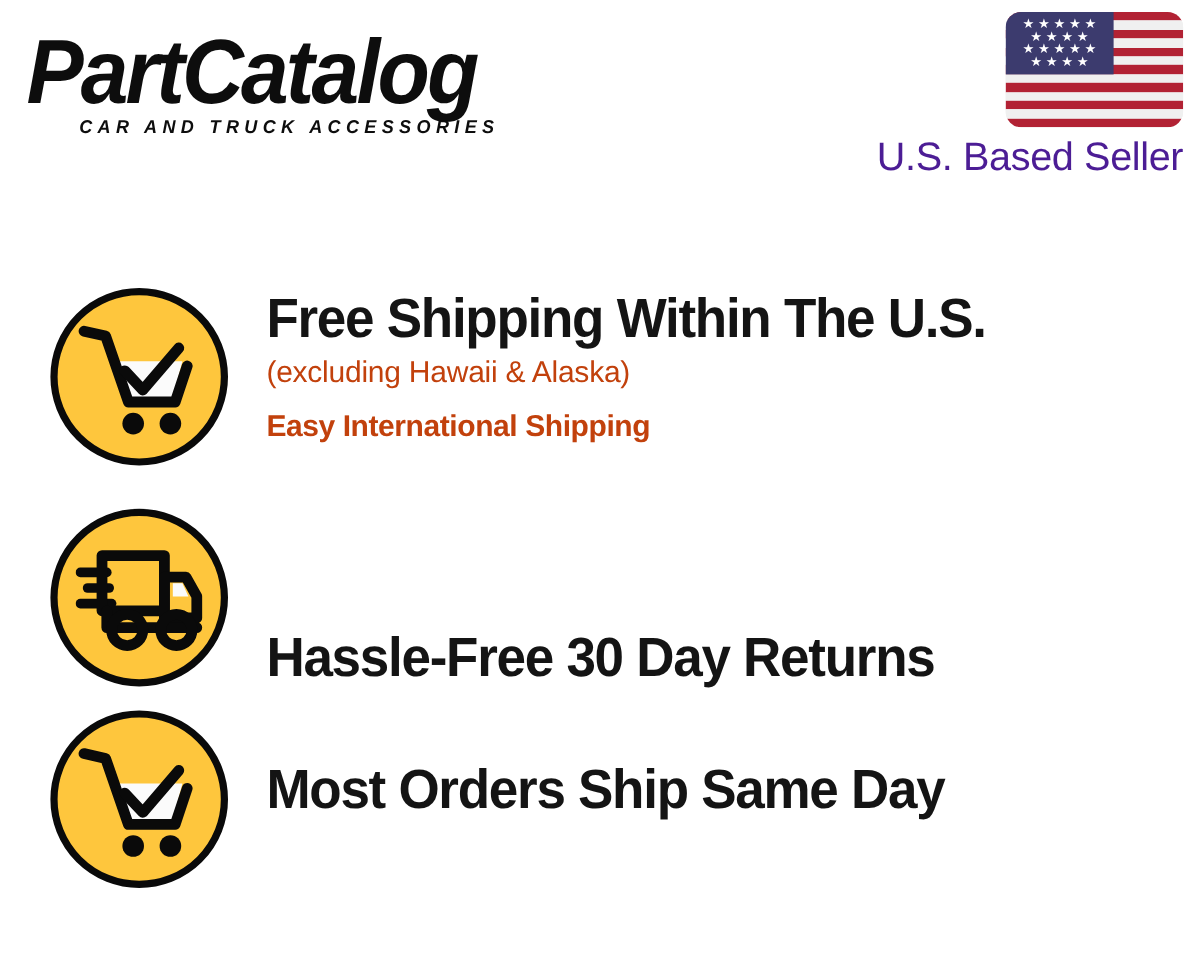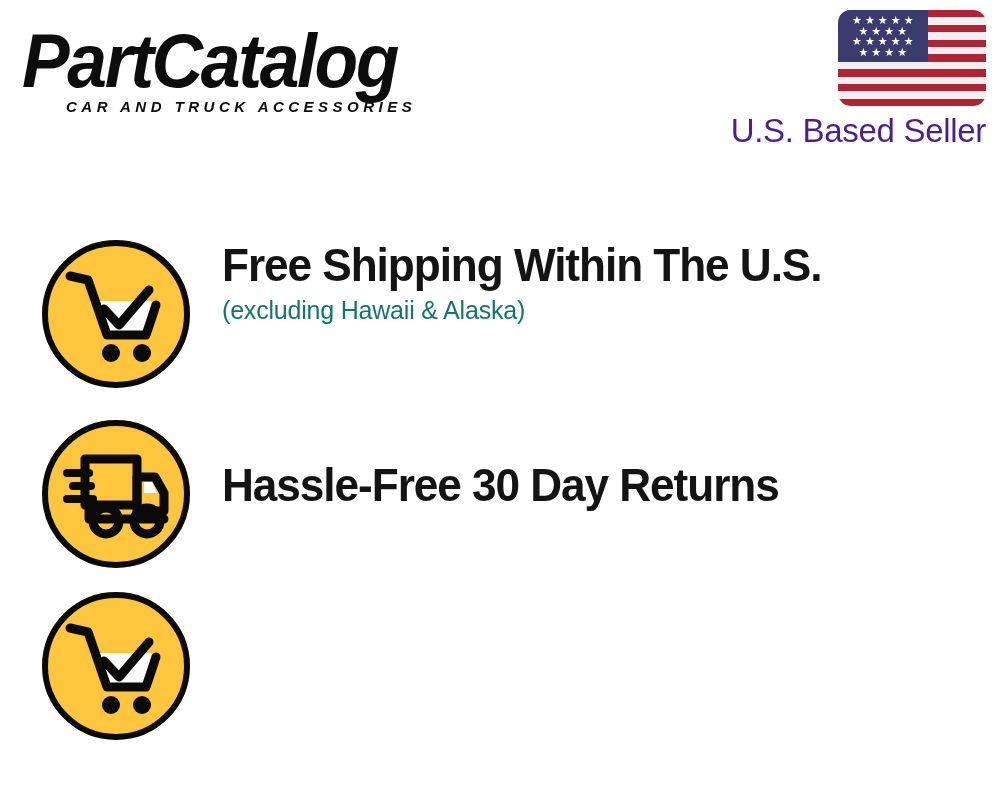--- a/index.html
+++ b/index.html
@@ -140,21 +140,21 @@
     width: 1000px;
   }
   .feature-row {
     position: absolute;
     left: 0;
     width: 922px;
     display: flex;
     align-items: flex-start;
   }
   .feature-row.r1 { top: 0px;   height: 160px; }
-  .feature-row.r2 { top: 180px; height: 152px; }
+  .feature-row.r2 { top: 180px; height: 152px; align-items: flex-end; }
   .feature-row.r3 { top: 352px; height: 152px; }
 
   .icon-badge {
     position: relative;
     flex: 0 0 auto;
     margin-left: 42px;
     width: 148px;
     height: 148px;
     border-radius: 50%;
     background: #fec63d;
@@ -187,21 +187,21 @@
     white-space: nowrap;
   }
   .feature-sub {
     display: block;
     margin-top: 5px;
     font-family: "Liberation Sans", "DejaVu Sans", sans-serif;
     font-weight: 400;
     font-size: 25px;
     line-height: 1.25;
     letter-spacing: -0.2px;
-    color: #0f766e;
+    color: #c2410c;
     white-space: nowrap;
   }
   .feature-sub.strong {
     font-weight: 700;
     margin-top: 14px;
     letter-spacing: -0.35px;
   }
 
   
   .feature-row.r2 .feature-text,
@@ -275,20 +275,21 @@
 
           <path d="M40 44 L55 60 L85 25" fill="none" stroke="#0a0a0a" stroke-width="9" stroke-linecap="round" stroke-linejoin="round"></path>
 
           <circle cx="47" cy="88" r="9" fill="#0a0a0a"></circle>
           <circle cx="78" cy="88" r="9" fill="#0a0a0a"></circle>
         </svg>
       </div>
       <div class="feature-text">
         <span class="feature-headline">Free Shipping Within The U.S.</span>
         <span class="feature-sub">(excluding Hawaii &amp; Alaska)</span>
+        <span class="feature-sub strong">Easy International Shipping</span>
       </div>
     </div>
 
     <div class="feature-row r2">
       <div class="icon-badge">
         <svg width="106" height="90" viewBox="0 0 106 90" aria-hidden="true">
 
           <rect x="0" y="20" width="30" height="8" rx="4" fill="#0a0a0a"></rect>
           <rect x="6" y="33" width="26" height="8" rx="4" fill="#0a0a0a"></rect>
           <rect x="0" y="46" width="34" height="8" rx="4" fill="#0a0a0a"></rect>
@@ -313,17 +314,20 @@
     <div class="feature-row r3">
       <div class="icon-badge">
         <svg width="104" height="98" viewBox="0 0 104 98" aria-hidden="true">
           <path d="M33 36 L88 36 L79 70 L41 70 Z" fill="#fbfbfb"></path>
           <path d="M6 11 L24 15 L43 70 L82 70 L92 40" fill="none" stroke="#0a0a0a" stroke-width="9" stroke-linecap="round" stroke-linejoin="round"></path>
           <path d="M40 44 L55 60 L85 25" fill="none" stroke="#0a0a0a" stroke-width="9" stroke-linecap="round" stroke-linejoin="round"></path>
           <circle cx="47" cy="88" r="9" fill="#0a0a0a"></circle>
           <circle cx="78" cy="88" r="9" fill="#0a0a0a"></circle>
         </svg>
       </div>
+      <div class="feature-text">
+        <span class="feature-headline">Most Orders Ship Same Day</span>
+      </div>
     </div>
 
   </div>
 
 </div>
 
 </body></html>

